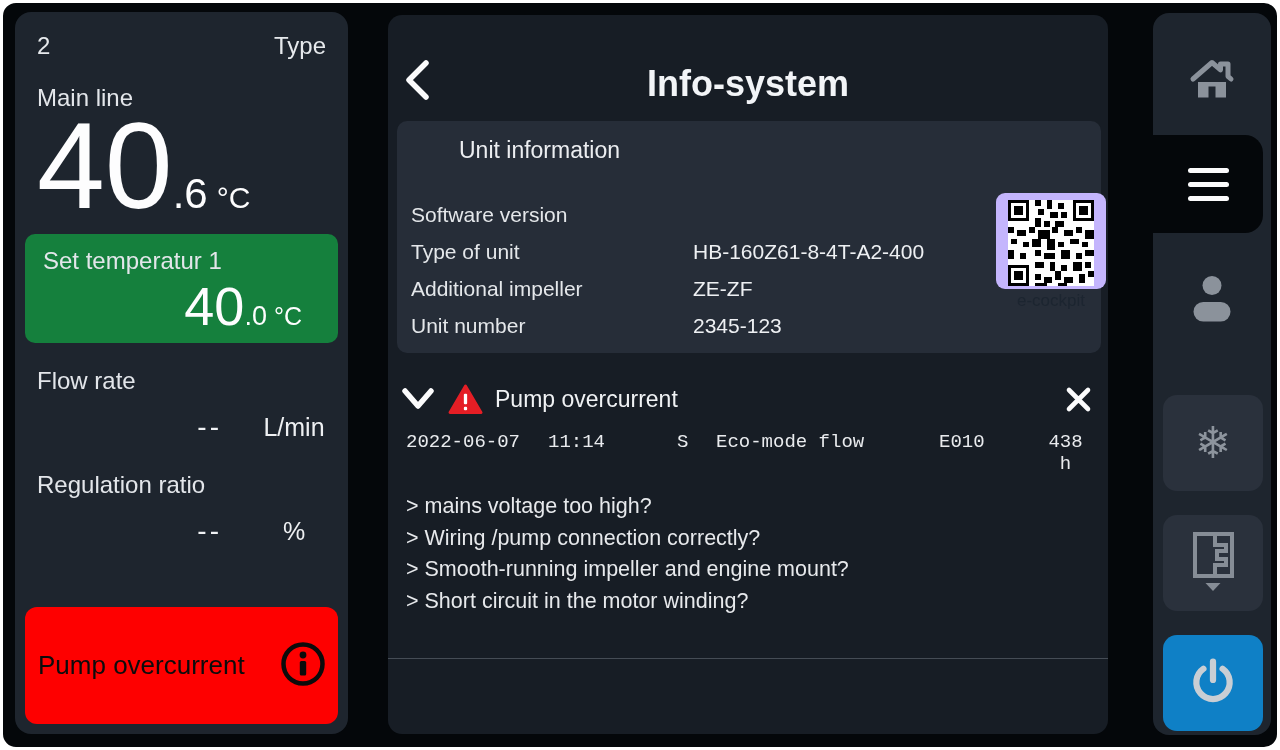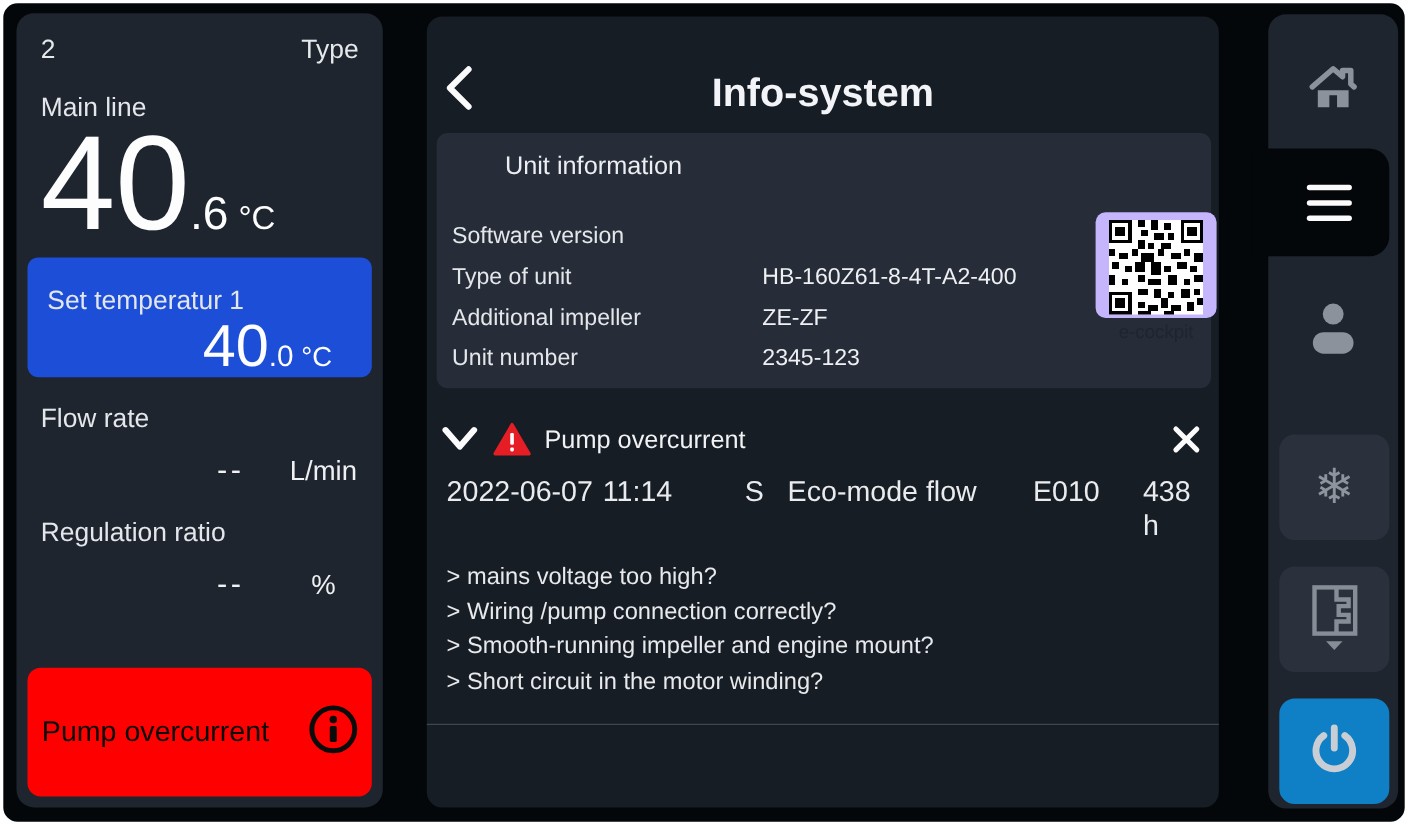--- a/index.html
+++ b/index.html
@@ -16,22 +16,22 @@
     color:#e9ebee;
   }
   .zp-row1 { display:flex; justify-content:space-between; font-size:24px; color:#e6e9ec; }
   .zp-label { font-size:24px; color:#e3e6ea; }
   .zp-mainline { margin-top:24px; }
   .zp-big { text-align:left; padding-right:16px; margin-top:-10px; line-height:1.05; white-space:nowrap; color:#fdfdfe; }
   .big-int { font-size:122px; }
   .big-frac { font-size:42px; }
   .big-unit { font-size:30px; margin-left:9px; }
   .zp-setbox {
-    margin:4px -12px 0; height:109px; background:#1d4ed8; border-radius:10px;
-    padding:26px 18px 10px; display:flex; flex-direction:column;
+    margin:4px -12px 0; height:109px; background:#15803d; border-radius:10px;
+    padding:13px 18px 10px; display:flex; flex-direction:column;
   }
   .set-value { margin-top:auto; text-align:right; padding-right:18px; line-height:1; white-space:nowrap; color:#fdfdfe; }
   .set-int { font-size:54px; }
   .set-frac { font-size:27px; }
   .set-unit { font-size:25px; margin-left:7px; }
   .zp-flow-label { margin-top:24px; }
   .zp-reg-label { margin-top:28px; }
   .dash-row { margin-top:16px; display:flex; justify-content:flex-end; align-items:baseline; }
   .dash { font-size:28px; letter-spacing:3px; color:#f0f2f4; }
   .dash-unit { font-size:25px; width:84px; text-align:center; margin-left:30px; margin-right:-10px; color:#eef0f2; }
@@ -66,23 +66,23 @@
   .alarm-section { position:absolute; left:0; right:0; top:348px; }
   .alarm-header { display:flex; align-items:center; padding:16px 16px 0 13px; height:56px; }
   .alarm-title { font-size:23px; color:#f0f2f4; margin-left:12px; }
   .alarm-header .spacer { flex:1; }
   .chevron-down-wrap { width:34px; height:24px; }
   .warn-wrap { width:35px; height:31px; margin-left:13px; }
   .close-wrap { width:27px; height:27px; }
   .alarm-meta {
     margin-top:12px; display:grid;
     grid-template-columns:142px 129px 39px 223px 100px 1fr;
-    padding:0 16px 0 18px; font-size:26px; color:#e9ebee;
-  }
-  .alarm-meta .right { text-align:left; }
+    padding:0 16px 0 18px; font-size:19px; color:#e9ebee;font-family:Liberation Mono, monospace;
+  }
+  .alarm-meta .right { text-align:center; }
   .alarm-list { list-style:none; padding:0 18px; margin-top:16px; }
   .alarm-list li { font-size:21.5px; line-height:31.6px; color:#e7e9ec; }
   .separator { position:absolute; left:0; right:0; top:643px; height:1px; background:#454c55; }
   
   .sidebar {
     position:absolute; left:1150px; top:10px; width:118px; bottom:12px;
     background:#1e252e; border-radius:16px;
   }
   .sb-btn { position:absolute; left:0; right:0; display:flex; align-items:center; justify-content:center; }
   .sb-home { top:24px; height:90px; }

